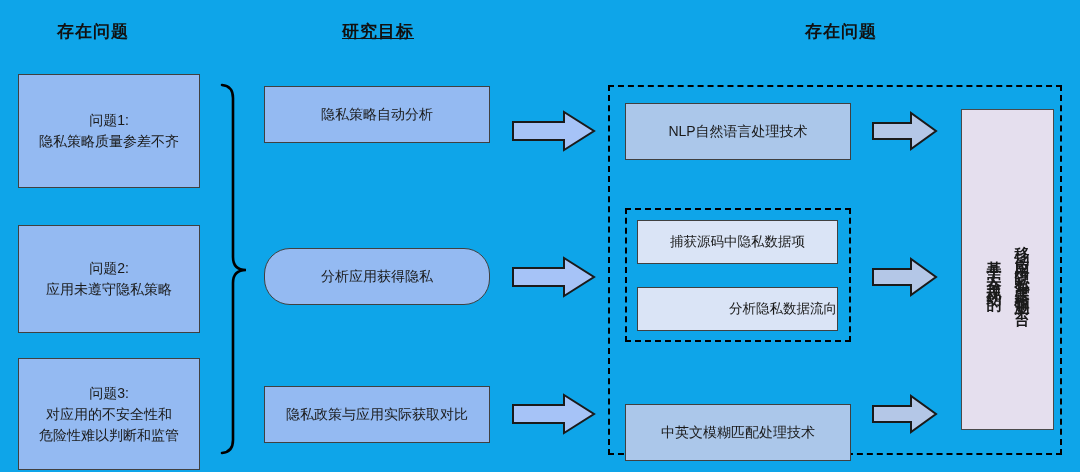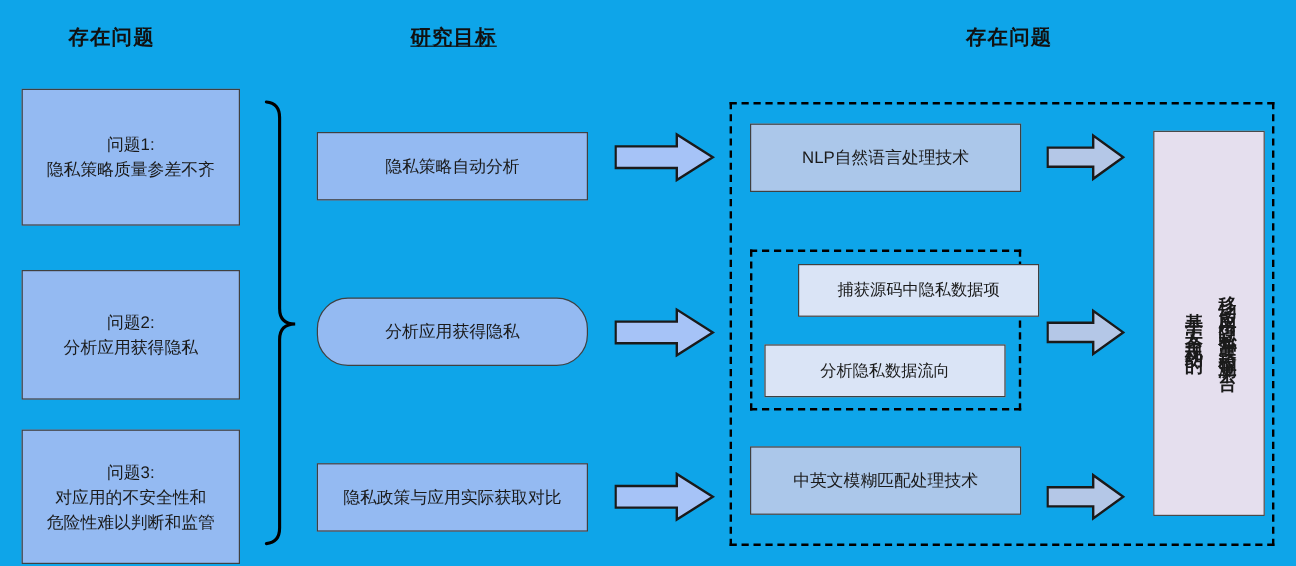--- a/index.html
+++ b/index.html
@@ -34,21 +34,21 @@
   .pbox{left:18px;width:182px;font-size:14px;}
   .p1{top:74px;height:114px;}
   .p2{top:225px;height:108px;}
   .p3{top:358px;height:112px;justify-content:center;}
 
   
   .brace{position:absolute;left:218px;top:80px;}
 
   
   .gbox{left:264px;width:226px;height:57px;font-size:14px;}
-  .g1{top:110px;}
+  .g1{top:86px;}
   .g2{top:248px;border-radius:26px;}
   .g3{top:386px;text-align:right;}
 
   
   .arrow{position:absolute;}
   .ab1{left:512px;top:110px;}
   .ab2{left:512px;top:256px;}
   .ab3{left:512px;top:393px;}
   .am1{left:872px;top:110px;}
   .am2{left:872px;top:256px;}
@@ -59,24 +59,24 @@
     position:absolute;left:608px;top:85px;width:454px;height:370px;
     box-sizing:border-box;border:2.5px dashed #000000;background:transparent;
   }
   .inner-dashed{
     position:absolute;left:625px;top:208px;width:226px;height:134px;
     box-sizing:border-box;border:2.5px dashed #000000;background:transparent;
   }
 
   .cbox{left:625px;width:226px;height:57px;font-size:14px;}
   .c1{top:103px;}
-  .c3{top:372px;}
+  .c3{top:404px;}
   .lbox{left:637px;width:201px;height:44px;font-size:13.5px;}
-  .l1{top:220px;margin-left:28px;}
-  .l2{top:287px;}
+  .l1{top:220px;}
+  .l2{top:287px;justify-content:flex-end;}
 
   
   .platform{
     left:961px;top:109px;width:93px;height:321px;
     flex-direction:row;gap:9px;
   }
   .vtext{
     writing-mode:vertical-rl;text-orientation:upright;
     font-size:15px;font-weight:bold;letter-spacing:6px;color:#1a1a1a;
   }
@@ -89,21 +89,21 @@
   <div class="col-header hdr-problems">存在问题</div>
   <div class="col-header hdr-goals">研究目标</div>
   <div class="col-header hdr-content">存在问题</div>
 
   <div class="box blue pbox p1">
     <div class="box-text">问题1:
 隐私策略质量参差不齐</div>
   </div>
   <div class="box blue pbox p2">
     <div class="box-text">问题2:
-分析应用获得隐私</div>
+应用未遵守隐私策略</div>
   </div>
   <div class="box blue pbox p3">
     <div class="box-text">问题3:
 对应用的不安全性和
 危险性难以判断和监管</div>
   </div>
 
   <svg class="brace" width="34" height="378" viewBox="0 0 34 378">
     <path d="M4,5 Q15,6 15,18 L15,177 Q15,190 28,190 Q15,190 15,203 L15,360 Q15,372 4,373" fill="none" stroke="#000" stroke-width="2.6" stroke-linecap="round"></path>
   </svg>

